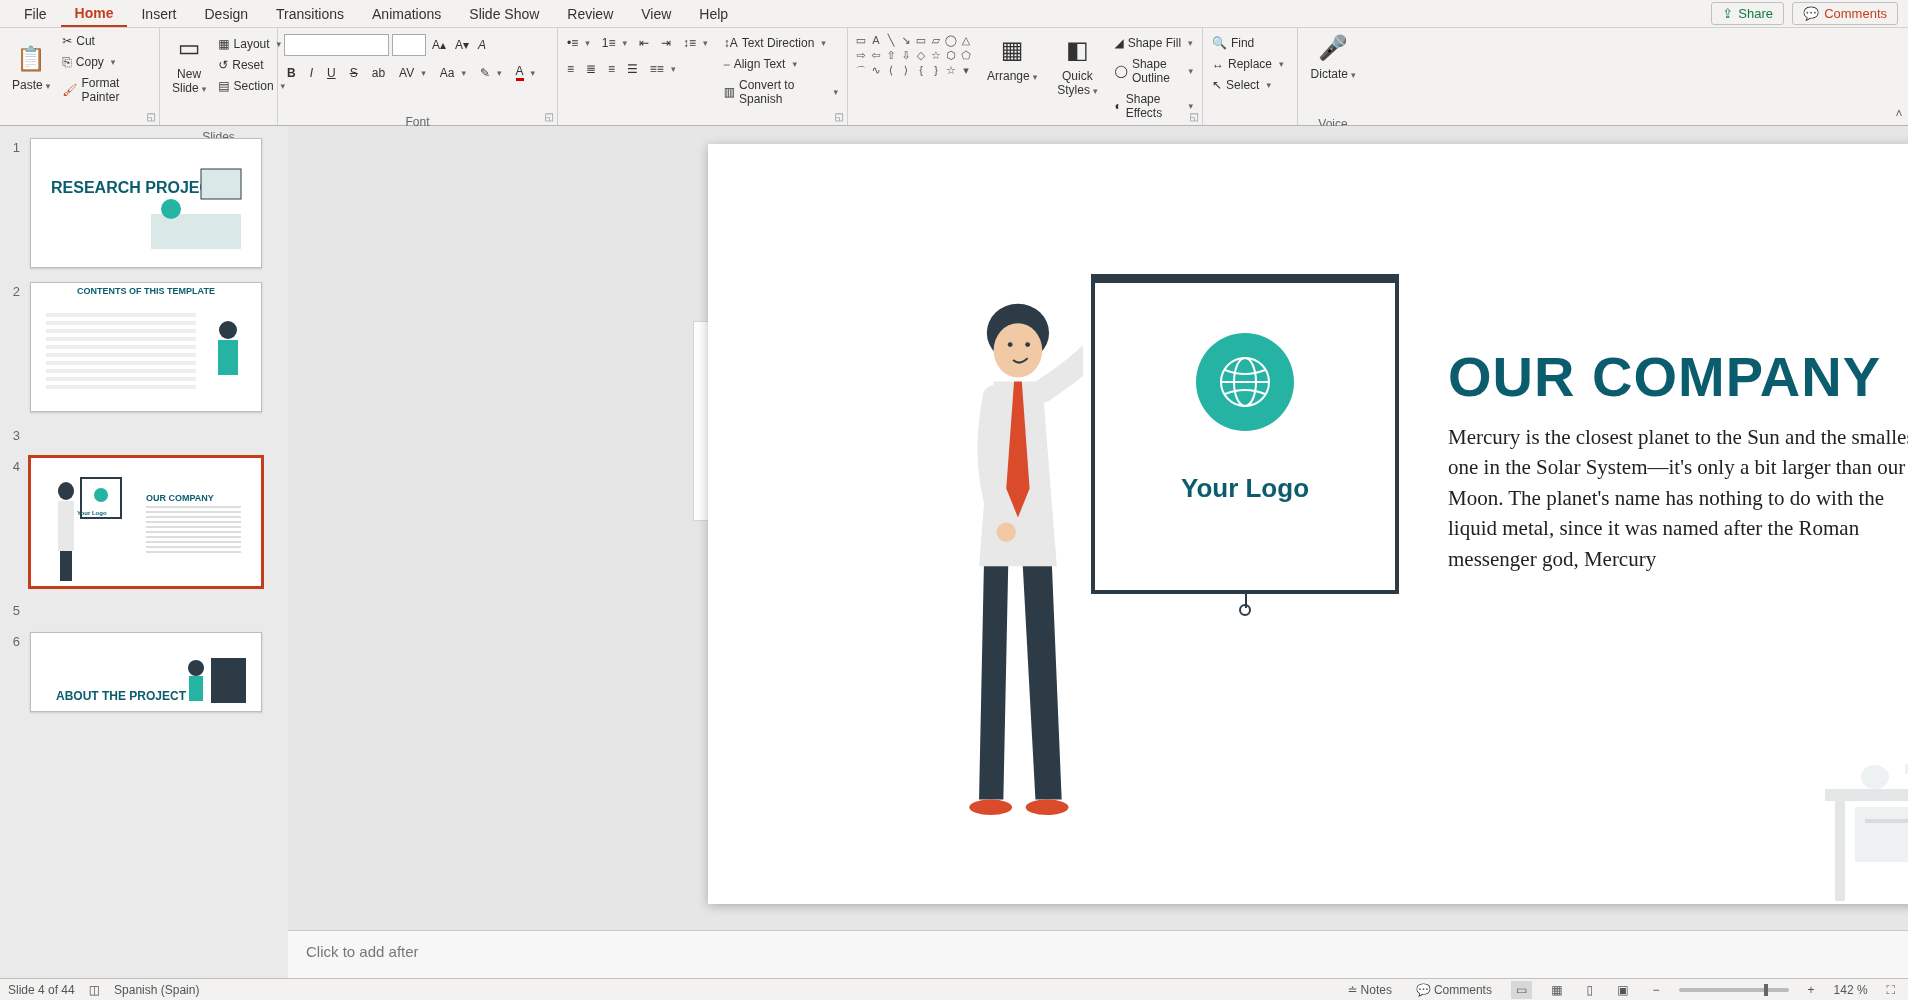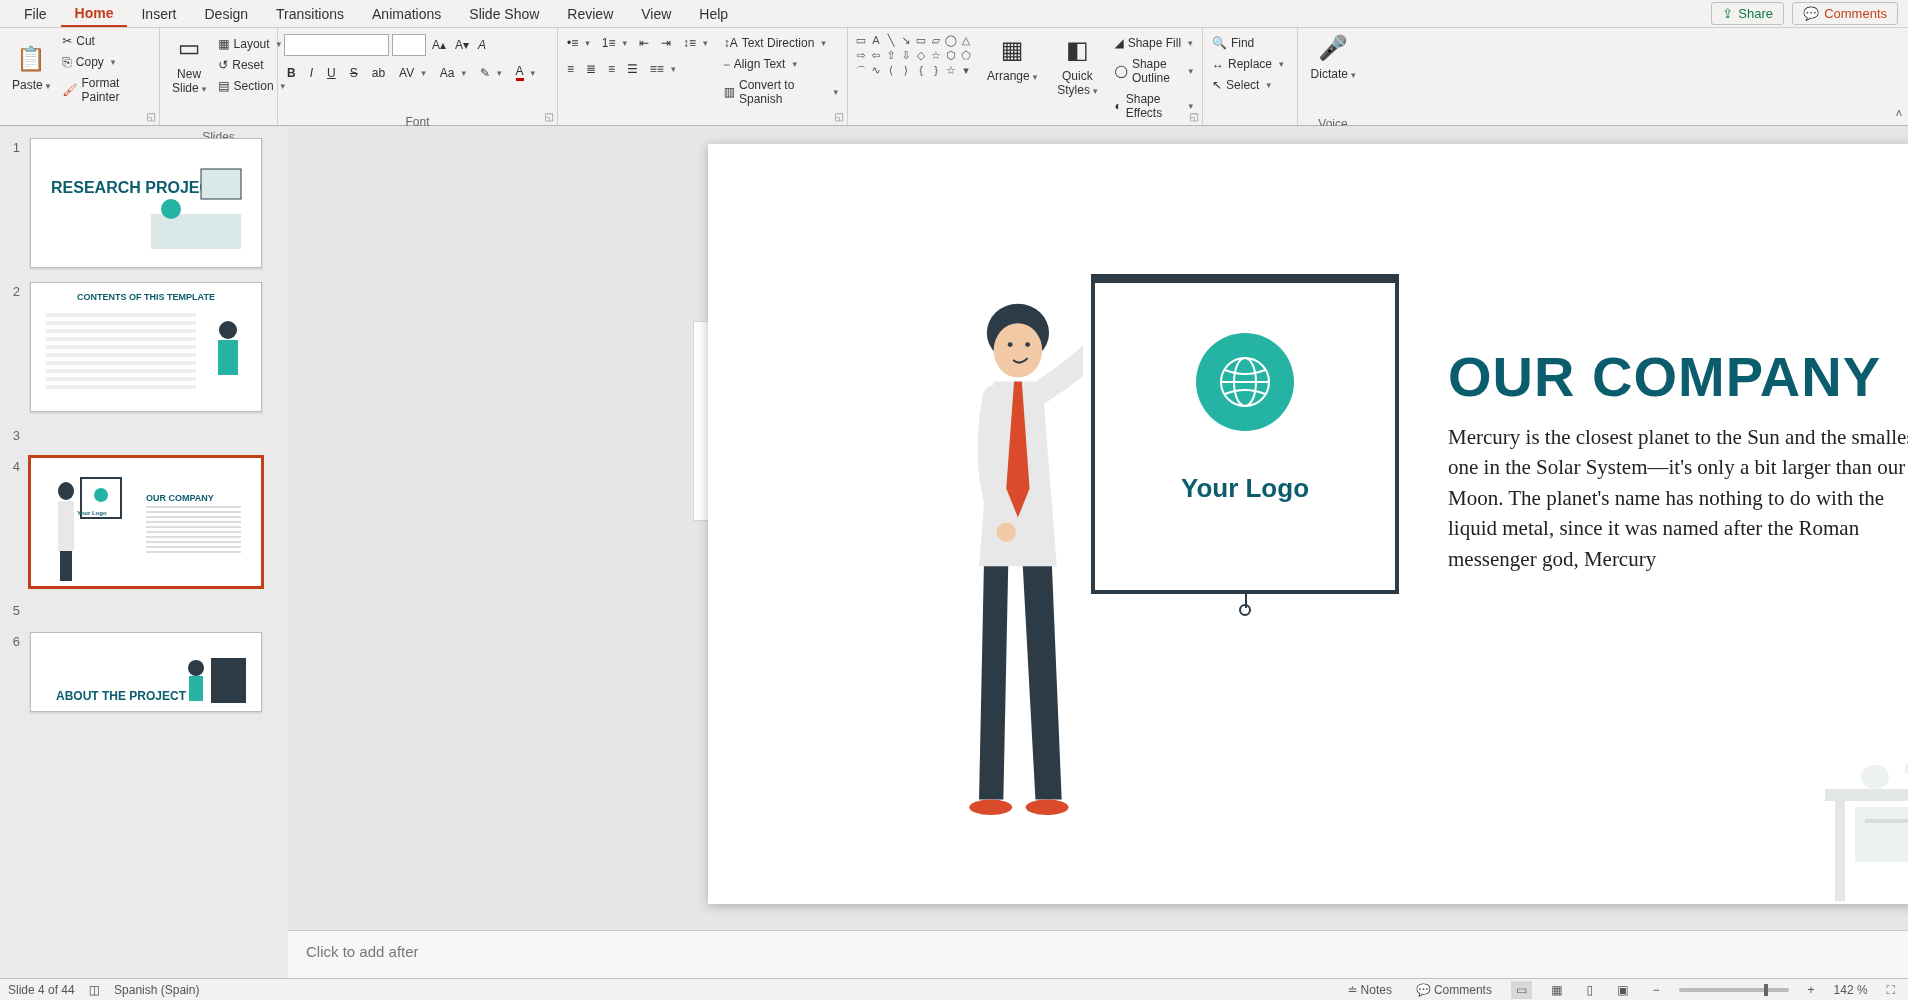--- a/index.html
+++ b/index.html
@@ -358,21 +358,21 @@
         <svg style="position:absolute;right:10px;top:20px" width="110" height="95">
             <rect x="60" y="10" width="40" height="30" fill="#dbe8e8" stroke="#2d3b47"></rect>
             <rect x="10" y="55" width="90" height="35" fill="#dbe8e8"></rect>
             <circle cx="30" cy="50" r="10" fill="#25b3a4"></circle>
           </svg>
       </div>
       </div>
     <div class="thumb-row">
         <div class="thumb-num">2</div>
       <div class="thumb">
-        <div style="position:absolute;left:0;right:0;top:9px;text-align:center;font-size:9px" class="tiny-title">CONTENTS OF THIS TEMPLATE</div>
+        <div style="position:absolute;left:0;right:0;top:3px;text-align:center;font-size:9px" class="tiny-title">CONTENTS OF THIS TEMPLATE</div>
         <div style="position:absolute;left:15px;top:30px;width:150px;height:80px;background:repeating-linear-gradient(#eee,#eee 4px,#fff 4px,#fff 8px)"></div>
         <svg style="position:absolute;right:8px;top:35px" width="50" height="70">
             <circle cx="25" cy="12" r="9" fill="#2d3b47"></circle>
             <rect x="15" y="22" width="20" height="35" fill="#25b3a4"></rect>
           </svg>
       </div>
       </div>
     <div class="thumb-row">
         <div class="thumb-num">3</div>
       </div>

